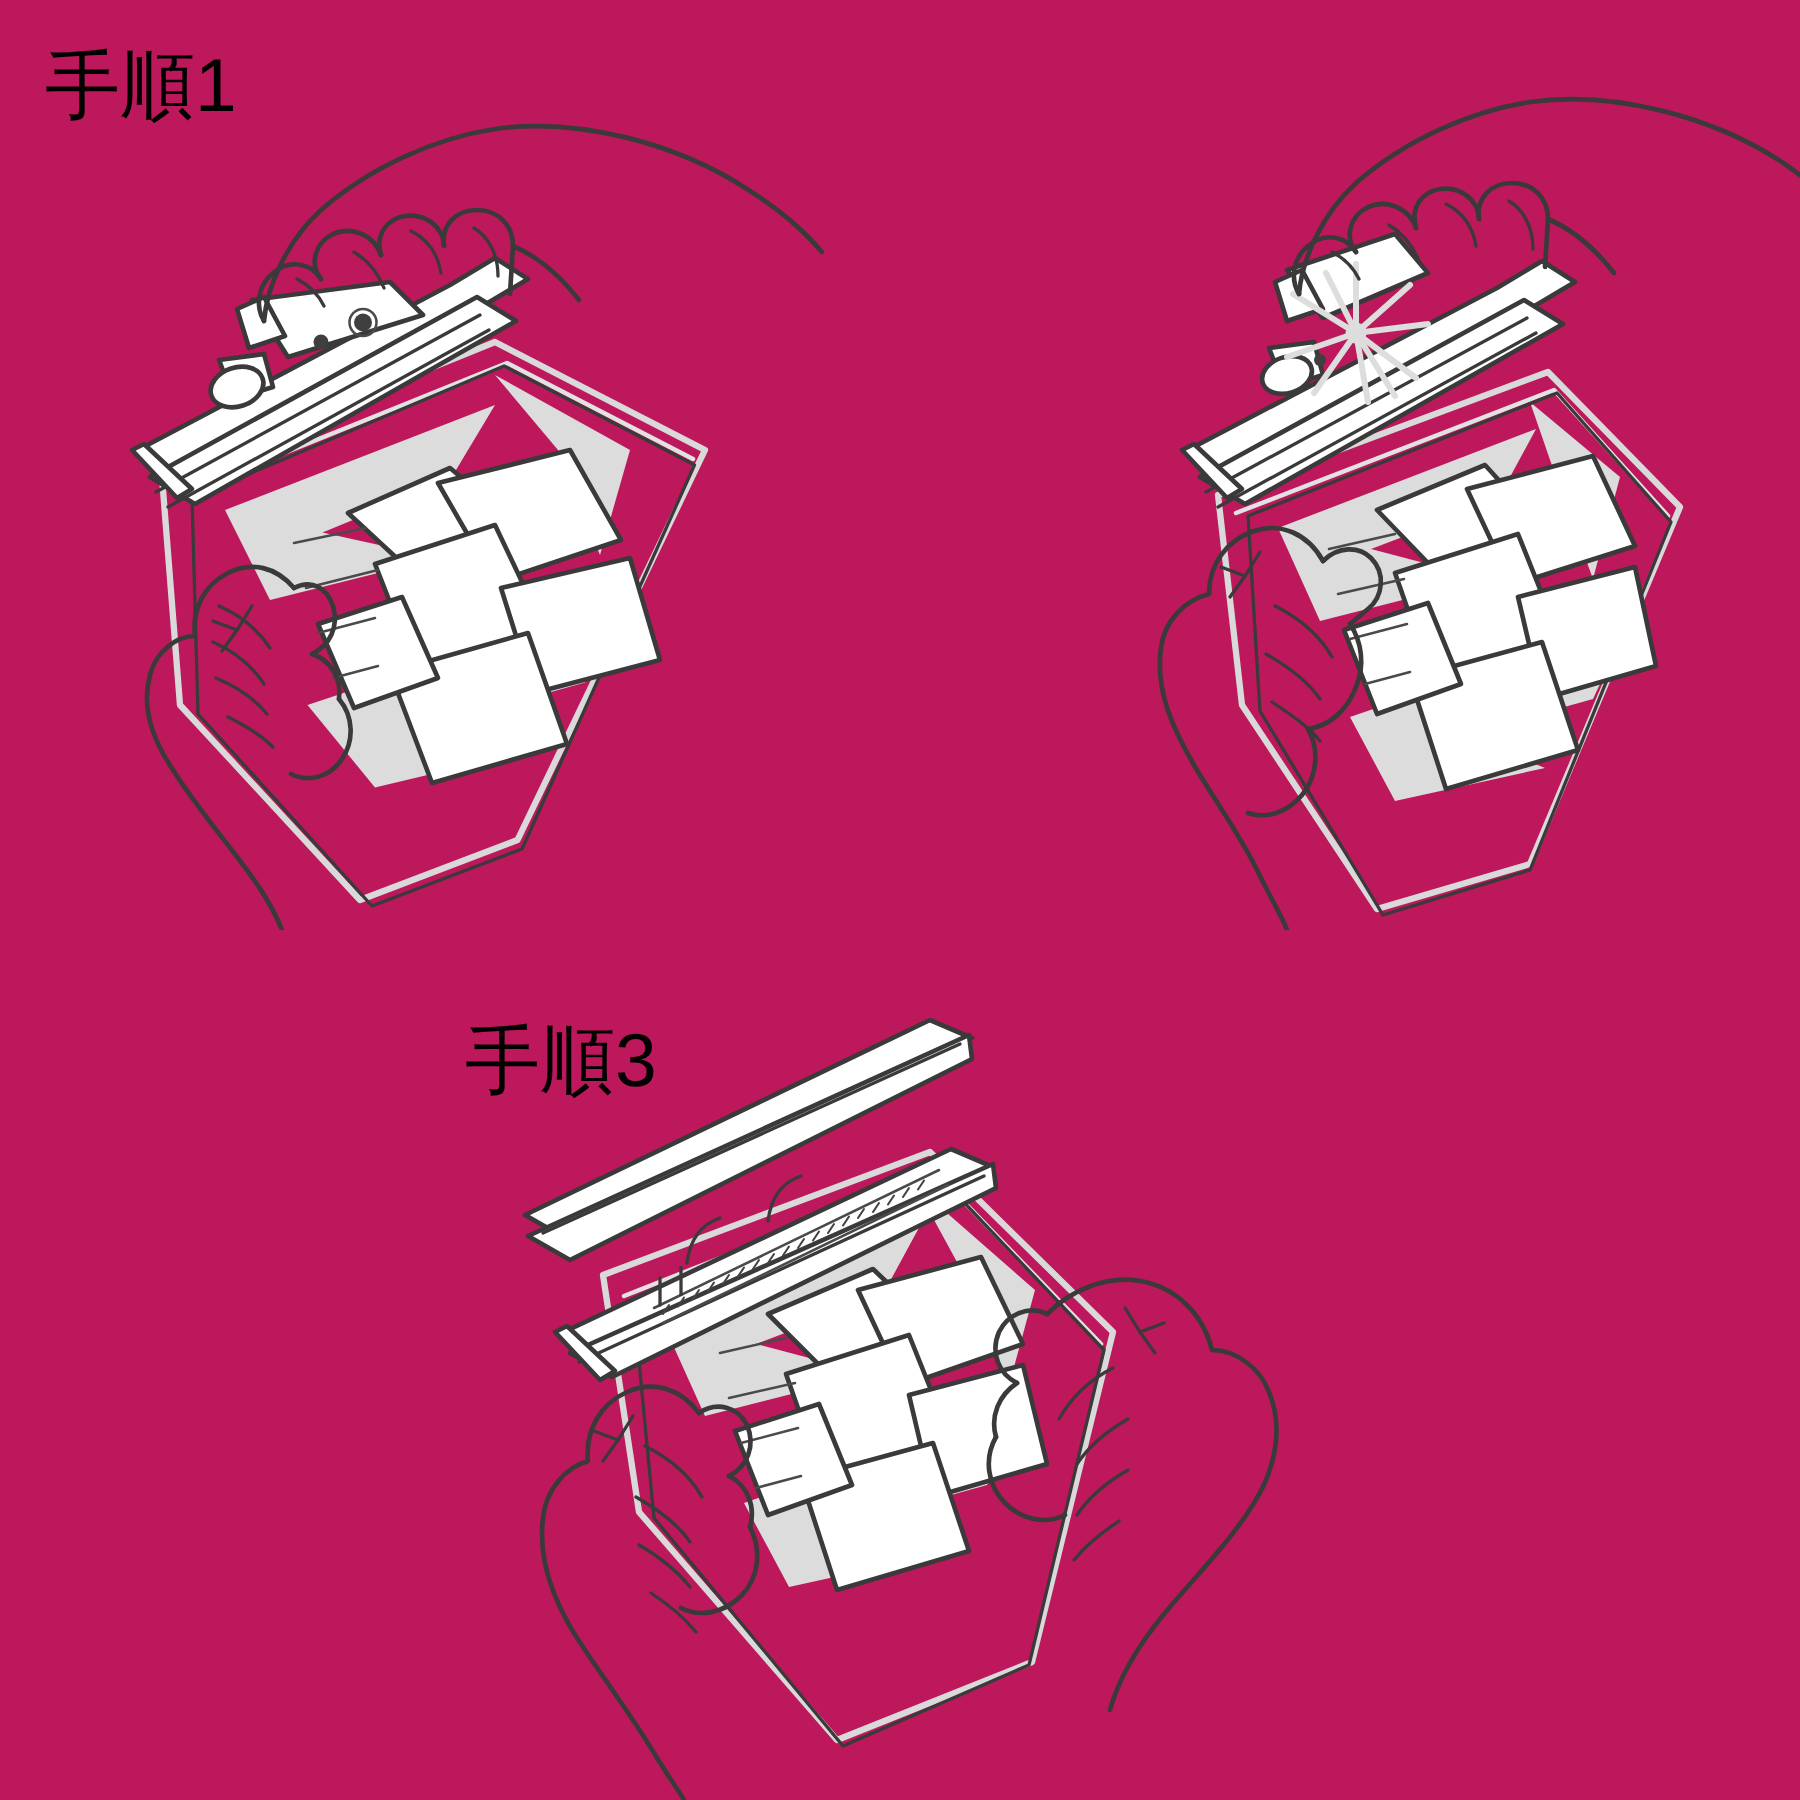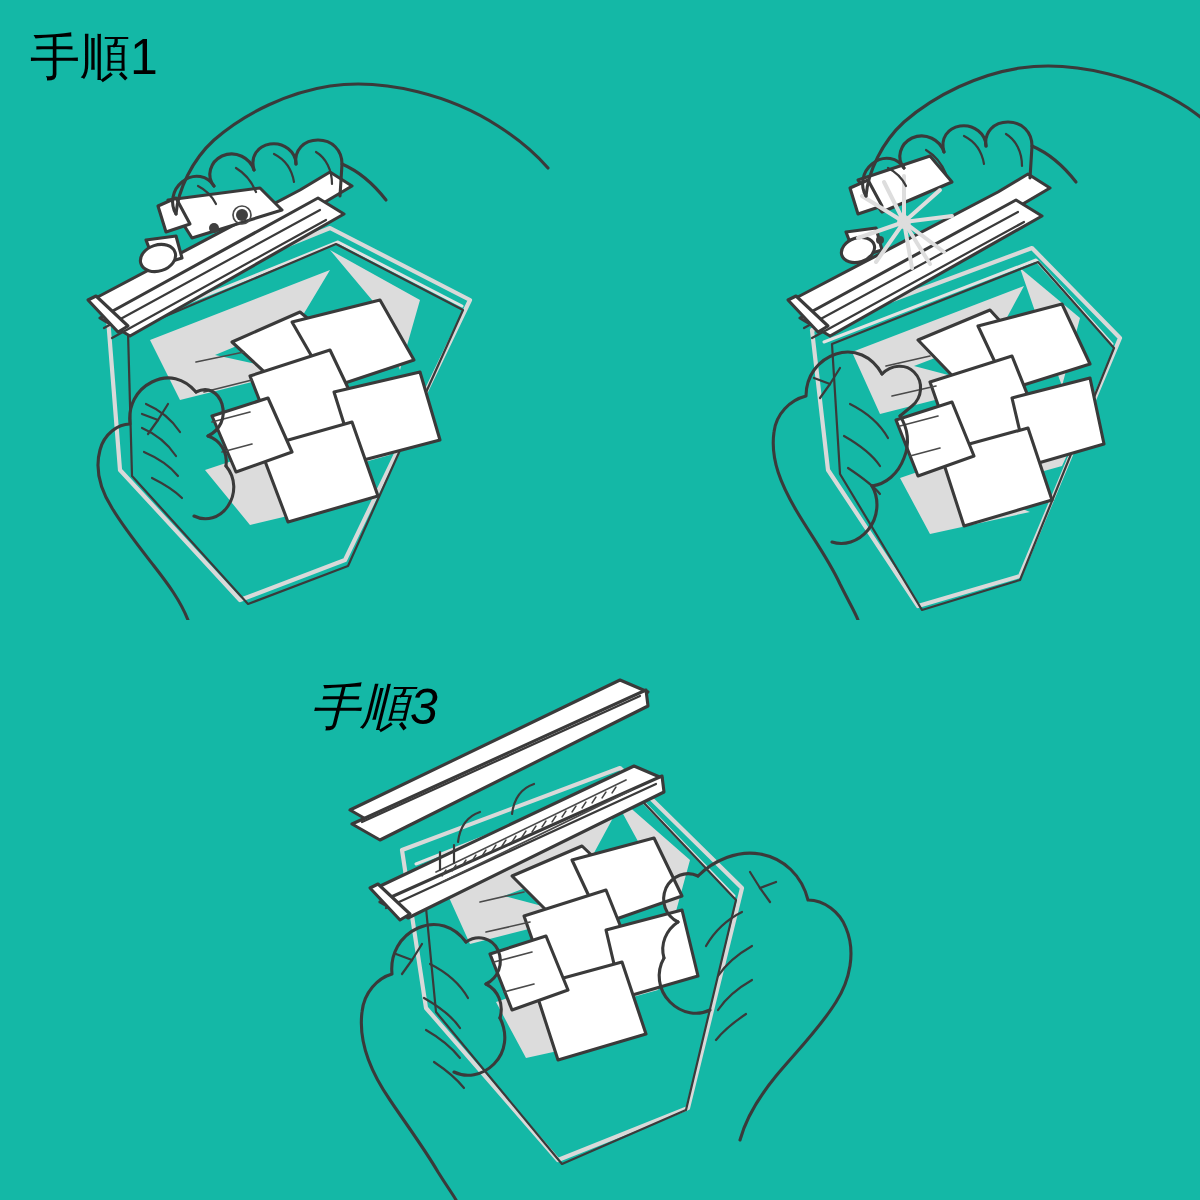--- a/index.html
+++ b/index.html
@@ -10,28 +10,28 @@
   body {
     width: 1200px;
     height: 1200px;
     font-family: "Liberation Sans", sans-serif;
     overflow: hidden;
     position: relative;
   }
   .sheet {
     position: absolute;
     inset: 0;
-    background: #14b8a6;
+    background: #be185d;
   }
   .panel {
     position: absolute;
   }
   #panel-1 { left: 0px;   top: 0px;   width: 600px; height: 620px; }
   #panel-2 { left: 600px; top: 0px;   width: 600px; height: 620px; }
-  #panel-3 { left: 290px; top: 620px; width: 620px; height: 580px; font-style: italic; }
+  #panel-3 { left: 290px; top: 620px; width: 620px; height: 580px; }
 
   .panel-label {
     position: absolute;
     font-size: 50px;
     line-height: 1;
     color: #000000;
     white-space: nowrap;
     font-weight: 400;
     letter-spacing: 0px;
   }

